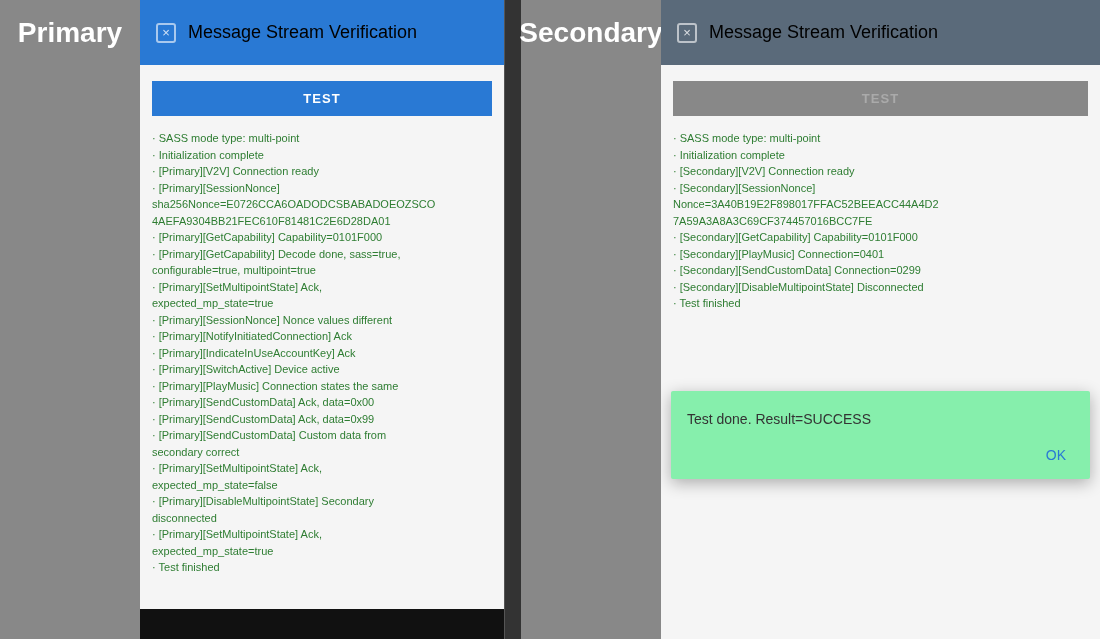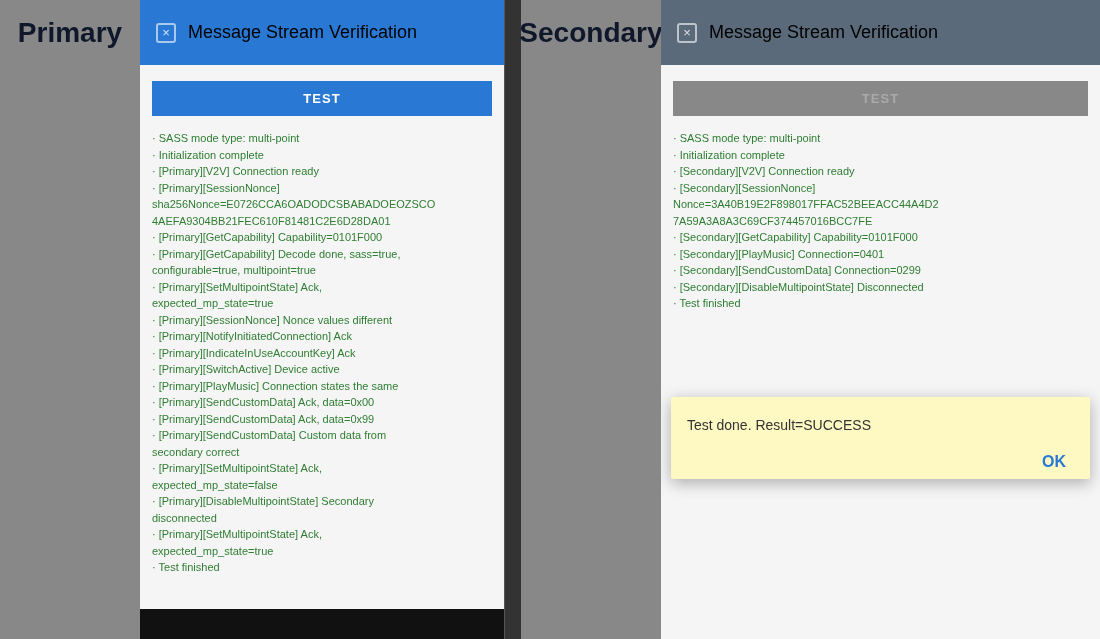--- a/index.html
+++ b/index.html
@@ -38,21 +38,21 @@
       top: 0;
       left: 0;
       width: 140px;
       height: 65px;
       background: #888;
       display: flex;
       align-items: center;
       justify-content: center;
       font-size: 28px;
       font-weight: bold;
-      color: #0f172a;
+      color: #ffffff;
       z-index: 1;
     }
 
     
     .dialog-full {
       position: absolute;
       top: 0;
       left: 140px;
       right: 0;
       height: 639px;
@@ -146,42 +146,42 @@
       white-space: pre-wrap;
       word-break: break-all;
     }
 
     
     .success-overlay {
       position: absolute;
       bottom: 160px;
       left: 10px;
       right: 10px;
-      background: #fef9c3;
+      background: #86efac;
       border-radius: 2px;
       box-shadow: 0 4px 16px rgba(0,0,0,0.3);
-      padding: 20px 16px 4px 16px;
+      padding: 20px 16px 12px 16px;
       z-index: 10;
     }
 
     .success-text {
       font-size: 14px;
       color: #333;
       margin-bottom: 16px;
     }
 
     .ok-button {
       display: flex;
       justify-content: flex-end;
     }
 
     .ok-btn {
       color: #2979d4;
-      font-size: 16px;
-      font-weight: bold;
+      font-size: 14px;
+      font-weight: normal;
       background: none;
       border: none;
       cursor: pointer;
       padding: 4px 8px;
     }
 
     
     .bottom-bar {
       position: absolute;
       bottom: 0;

